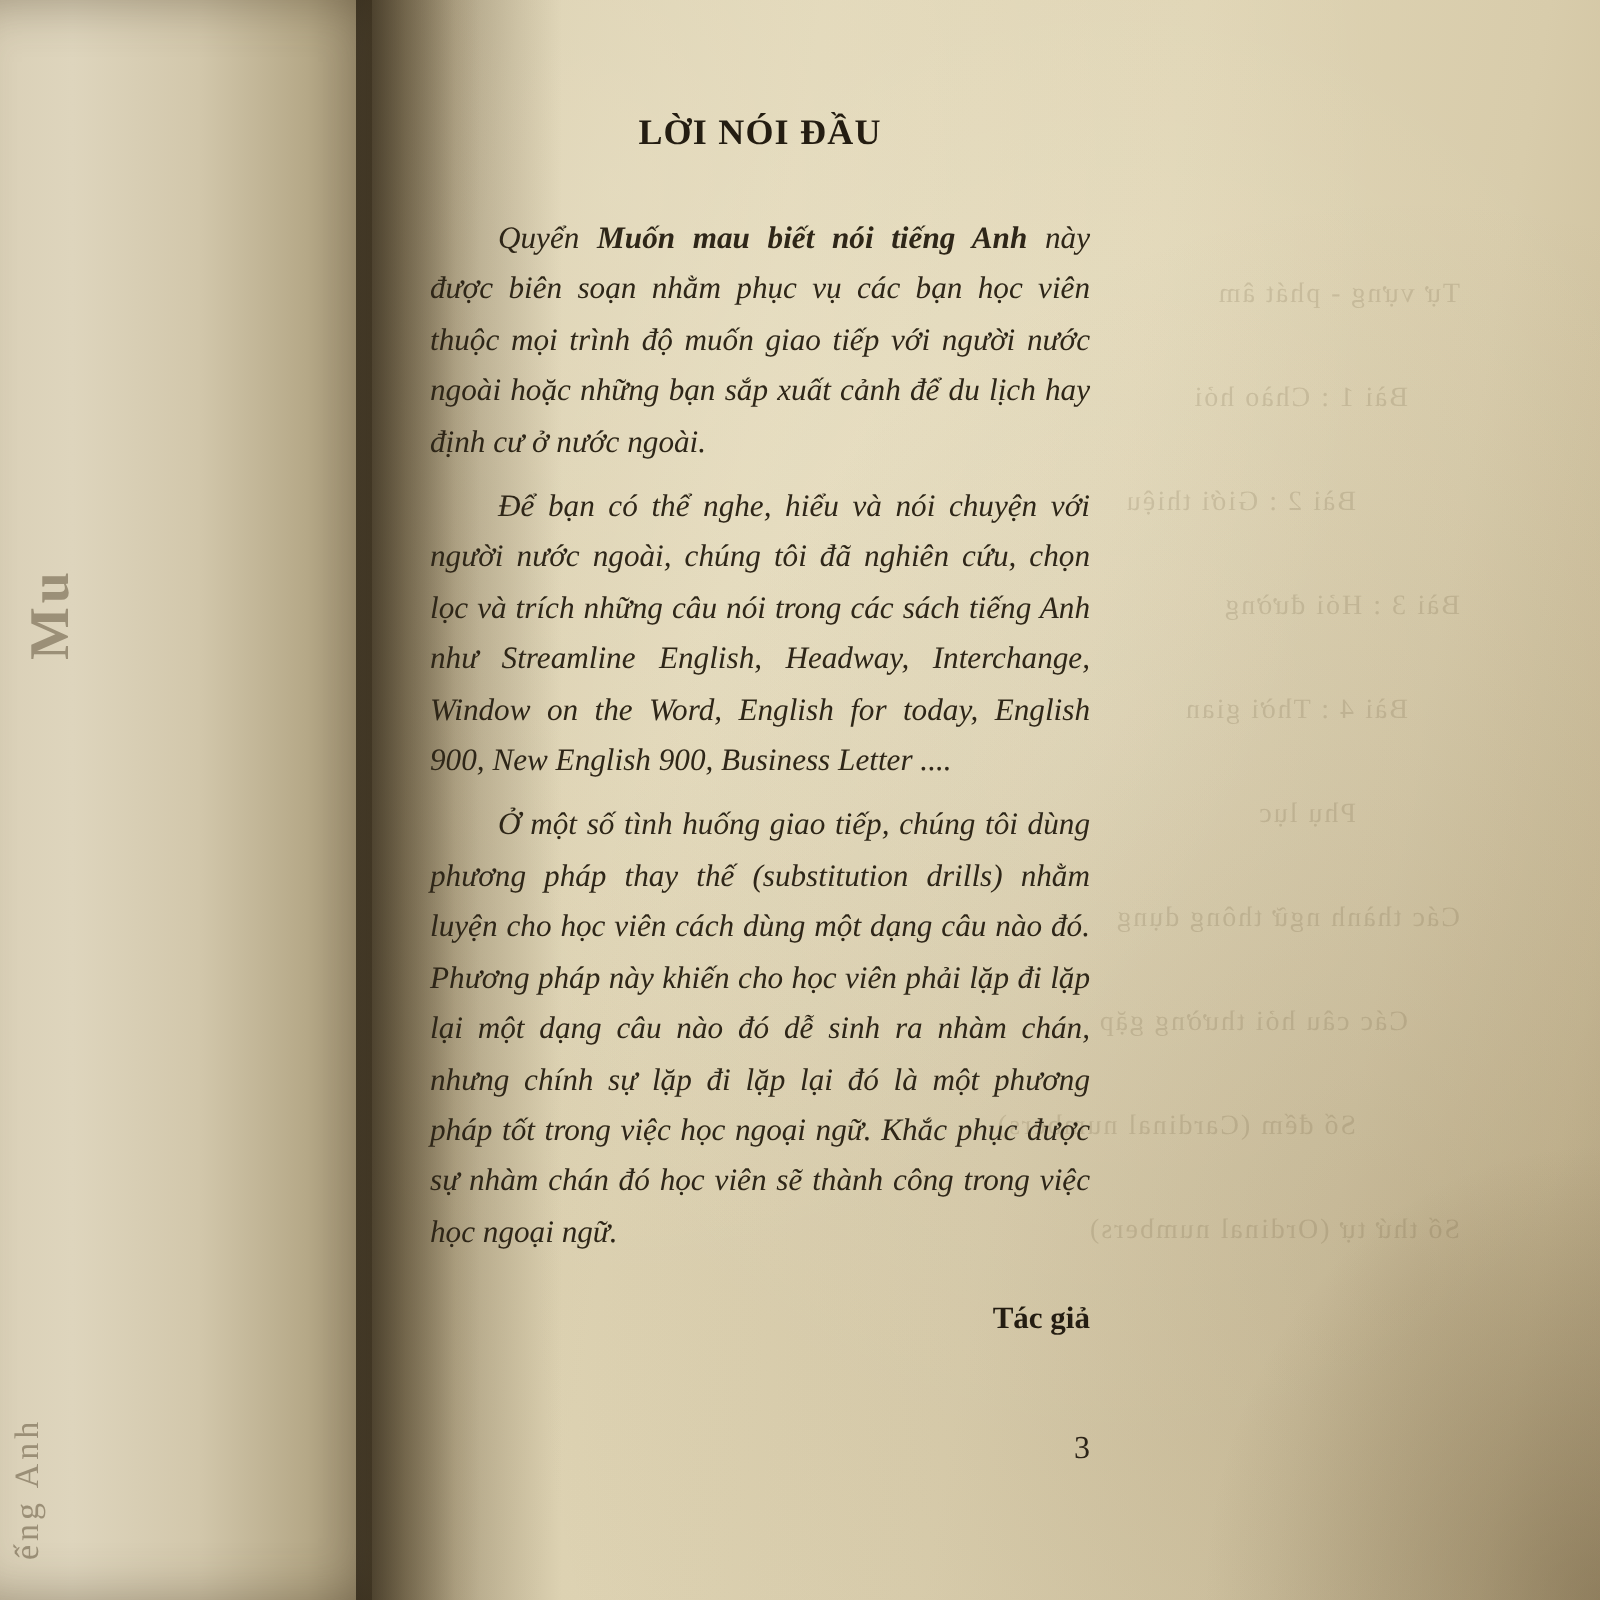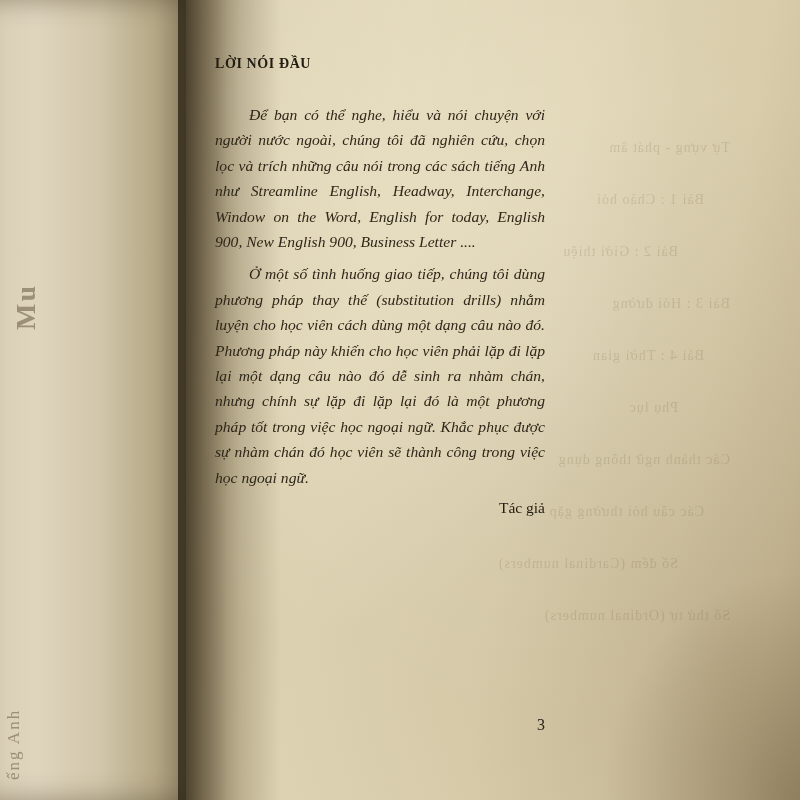--- a/index.html
+++ b/index.html
@@ -120,41 +120,42 @@
 
   
   #content {
     position: absolute;
     left: 215px;
     top: 56px;
     width: 330px;
     color: #2b2317;
   }
   #doc-title {
-    font-size: 14px;
+    text-align: center;
+    font-size: 18px;
     font-weight: bold;
     letter-spacing: 0.6px;
     margin: 0 0 30px 0;
     color: #241d12;
   }
   .para {
     font-size: 15.6px;
     line-height: 25.4px;
     text-align: justify;
     text-indent: 34px;
     margin: 0 0 7px 0;
     font-style: italic;
     color: #2e2618;
   }
   .para b { font-style: italic; font-weight: bold; }
   #signature {
-    margin-top: 9px;
+    margin-top: 22px;
     text-align: right;
     font-size: 15.5px;
-    font-weight: normal;
+    font-weight: bold;
     color: #241d12;
   }
   #page-number {
     position: absolute;
     left: 215px;
     top: 716px;
     width: 330px;
     text-align: right;
     font-size: 16px;
     color: #2b2317;
@@ -202,20 +203,21 @@
       </div>
     <div class="curve"></div>
     <div class="corner-shade"></div>
   </div>
 
   <div id="gutter"></div>
 
   <div id="content">
     <h1 id="doc-title">LỜI NÓI ĐẦU</h1>
     <div id="paragraphs">
+        <p class="para">Quyển <b>Muốn mau biết nói tiếng Anh</b> này được biên soạn nhằm phục vụ các bạn học viên thuộc mọi trình độ muốn giao tiếp với người nước ngoài hoặc những bạn sắp xuất cảnh để du lịch hay định cư ở nước ngoài.</p>
         <p class="para">Để bạn có thể nghe, hiểu và nói chuyện với người nước ngoài, chúng tôi đã nghiên cứu, chọn lọc và trích những câu nói trong các sách tiếng Anh như Streamline English, Headway, Interchange, Window on the Word, English for today, English 900, New English 900, Business Letter ....</p>
         <p class="para">Ở một số tình huống giao tiếp, chúng tôi dùng phương pháp thay thế (substitution drills) nhằm luyện cho học viên cách dùng một dạng câu nào đó. Phương pháp này khiến cho học viên phải lặp đi lặp lại một dạng câu nào đó dễ sinh ra nhàm chán, nhưng chính sự lặp đi lặp lại đó là một phương pháp tốt trong việc học ngoại ngữ. Khắc phục được sự nhàm chán đó học viên sẽ thành công trong việc học ngoại ngữ.</p>
       </div>
     <div id="signature">Tác giả</div>
   </div>
 
   <div id="page-number">3</div>
 
 </div>
 

